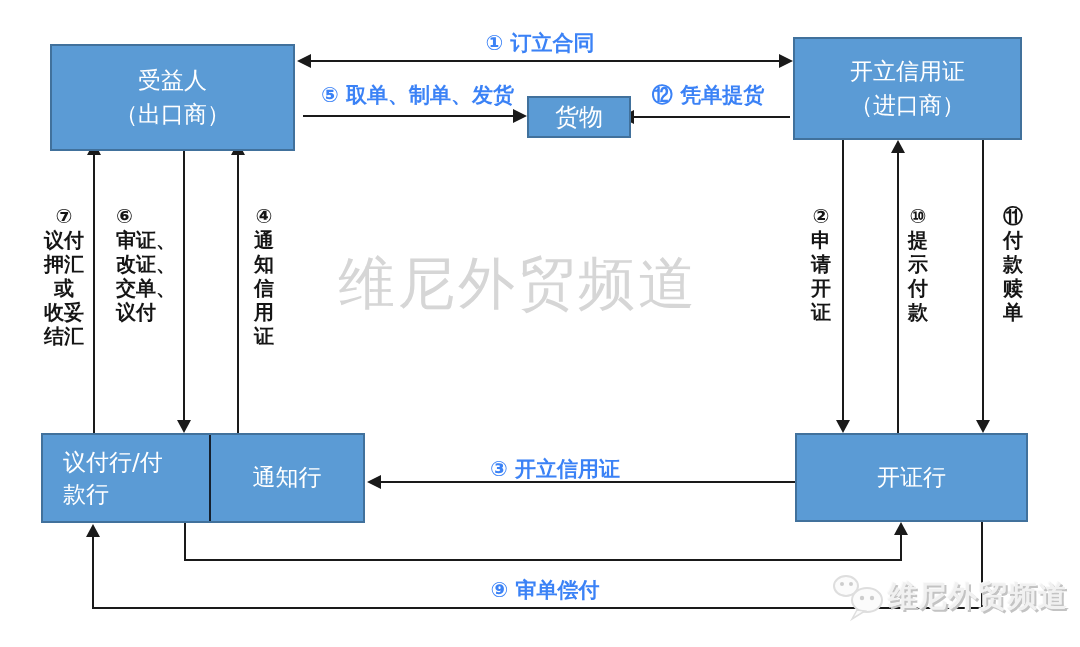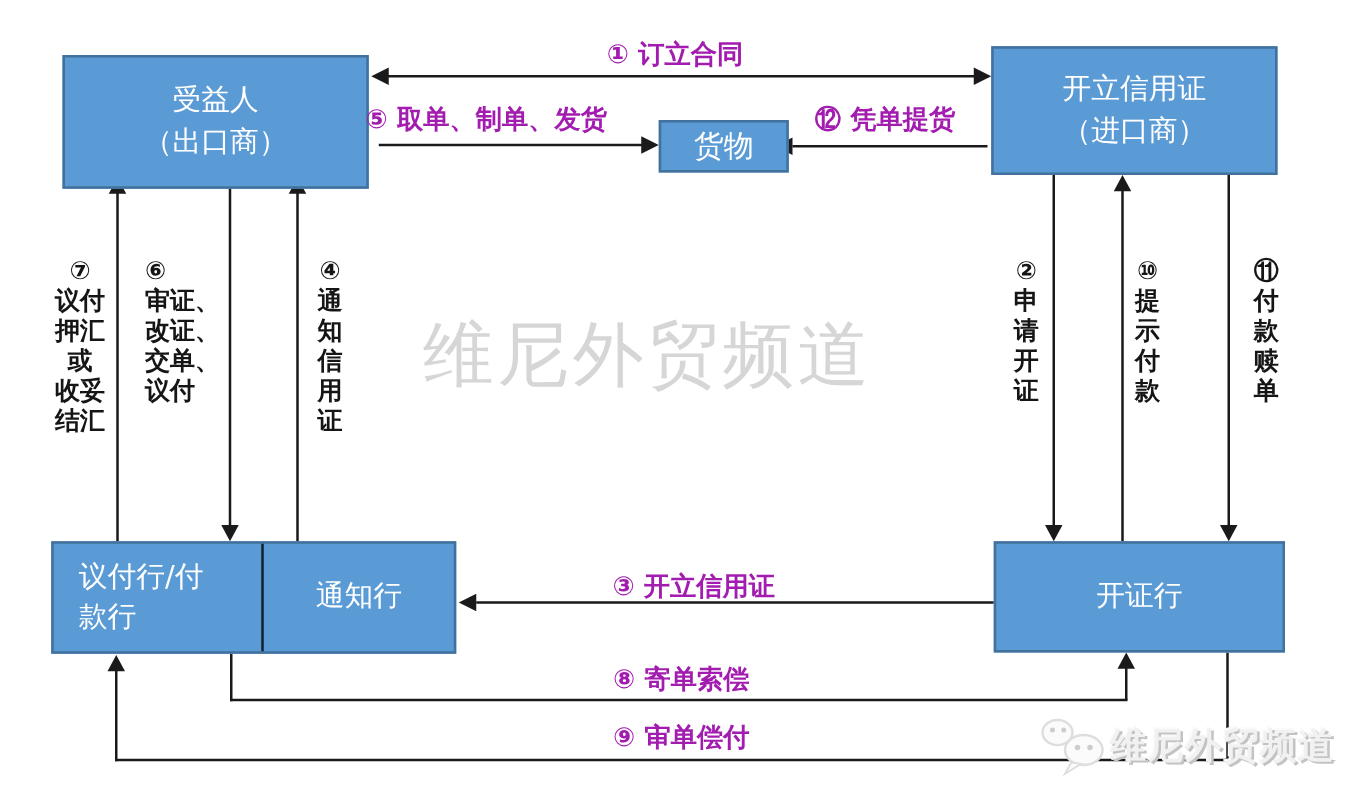--- a/index.html
+++ b/index.html
@@ -25,21 +25,21 @@
   }
   .bank-divider{position:absolute;top:0;width:2px;height:100%;background:#15202e;}
   .hline{position:absolute;height:2px;background:var(--line);z-index:1;}
   .vline{position:absolute;width:2px;background:var(--line);z-index:1;}
   .ah{position:absolute;width:0;height:0;z-index:1;}
   .ah.up{border-left:7px solid transparent;border-right:7px solid transparent;border-bottom:13px solid var(--line);}
   .ah.down{border-left:7px solid transparent;border-right:7px solid transparent;border-top:13px solid var(--line);}
   .ah.left{border-top:7px solid transparent;border-bottom:7px solid transparent;border-right:14px solid var(--line);}
   .ah.right{border-top:7px solid transparent;border-bottom:7px solid transparent;border-left:14px solid var(--line);}
   .flabel{
-    position:absolute;color:#a21caf;font-weight:bold;font-size:21px;text-align:center;
+    position:absolute;color:#3b82f6;font-weight:bold;font-size:21px;text-align:center;
     white-space:pre-line;z-index:2;
   }
   .vlabel{
     position:absolute;color:#151515;font-weight:bold;font-size:20px;line-height:1.2;
     text-align:center;white-space:pre-line;z-index:2;
   }
   .wm-center{
     position:absolute;left:338px;top:246px;width:420px;font-size:57px;letter-spacing:3px;
     color:var(--wm);font-weight:300;z-index:0;white-space:nowrap;
   }
@@ -73,21 +73,21 @@
     <div class="bank-cell" style="left:168px;right:0;justify-content:center;">通知行</div>
   </div>
 
   <div class="node" style="left:795px;top:433px;width:233px;height:89px;">开证行</div>
 
   <div class="flabel" style="left:430px;top:29px;width:220px;">① 订立合同</div>
   <div class="hline" style="left:310px;top:60px;width:470px;"></div>
   <div class="ah left" style="left:297px;top:54px;"></div>
   <div class="ah right" style="left:779px;top:54px;"></div>
 
-  <div class="flabel" style="left:280px;top:81px;width:218px;">⑤ 取单、制单、发货</div>
+  <div class="flabel" style="left:296px;top:81px;width:218px;text-align:right;">⑤ 取单、制单、发货</div>
   <div class="hline" style="left:303px;top:115px;width:211px;"></div>
   <div class="ah right" style="left:513px;top:109px;"></div>
 
   <div class="flabel" style="left:634px;top:81px;width:148px;">⑫ 凭单提货</div>
   <div class="hline" style="left:634px;top:116px;width:156px;"></div>
   <div class="ah left" style="left:620px;top:110px;"></div>
 
   <div class="vlabel" style="left:36px;top:204px;width:56px;">⑦
 议付
 押汇
@@ -135,21 +135,20 @@
 款
 赎
 单</div>
   <div class="vline" style="left:982px;top:140px;height:281px;"></div>
   <div class="ah down" style="left:976px;top:420px;"></div>
 
   <div class="flabel" style="left:450px;top:455px;width:210px;">③ 开立信用证</div>
   <div class="hline" style="left:381px;top:481px;width:414px;"></div>
   <div class="ah left" style="left:367px;top:475px;"></div>
 
-  <div class="flabel" style="left:450px;top:529px;width:190px;">⑧ 寄单索偿</div>
   <div class="vline" style="left:184px;top:523px;height:38px;"></div>
   <div class="hline" style="left:184px;top:559px;width:718px;"></div>
   <div class="vline" style="left:900px;top:533px;height:27px;"></div>
   <div class="ah up" style="left:894px;top:522px;"></div>
 
   <div class="flabel" style="left:450px;top:576px;width:190px;">⑨ 审单偿付</div>
   <div class="vline" style="left:981px;top:522px;height:87px;"></div>
   <div class="hline" style="left:92px;top:607px;width:891px;"></div>
   <div class="vline" style="left:92px;top:536px;height:73px;"></div>
   <div class="ah up" style="left:86px;top:524px;"></div>

